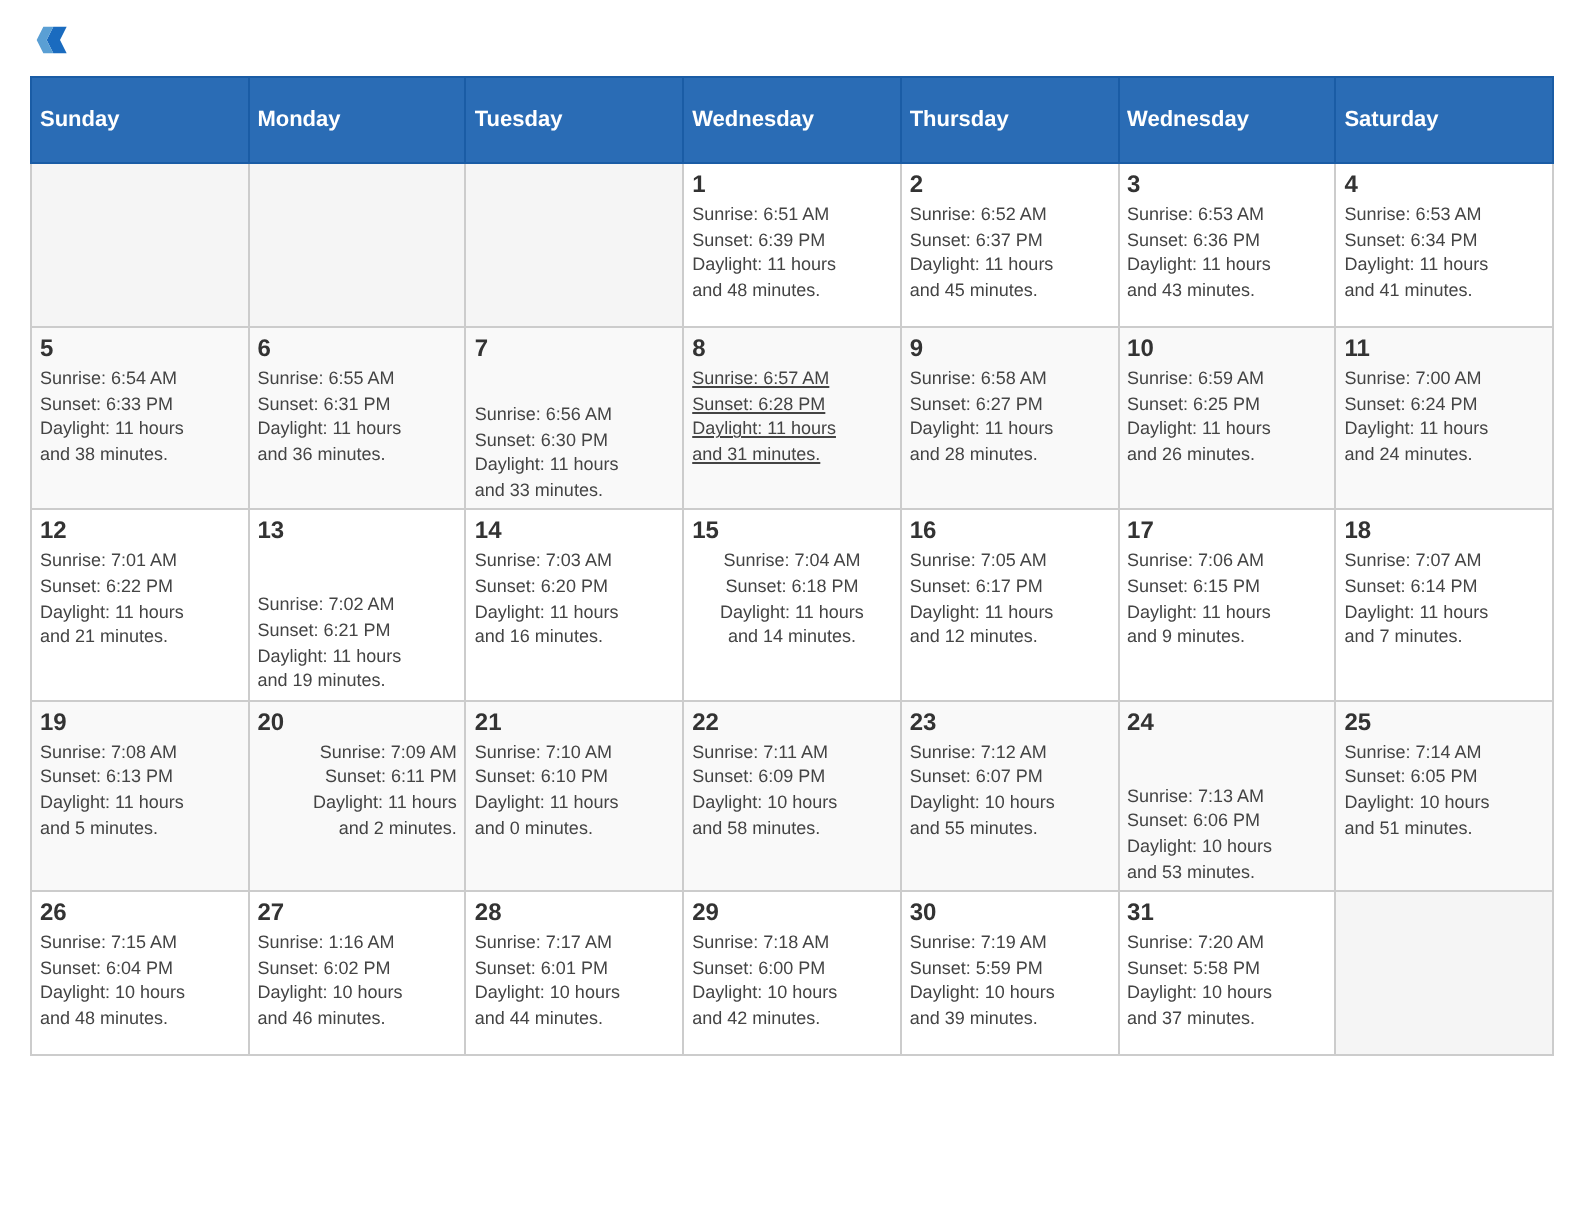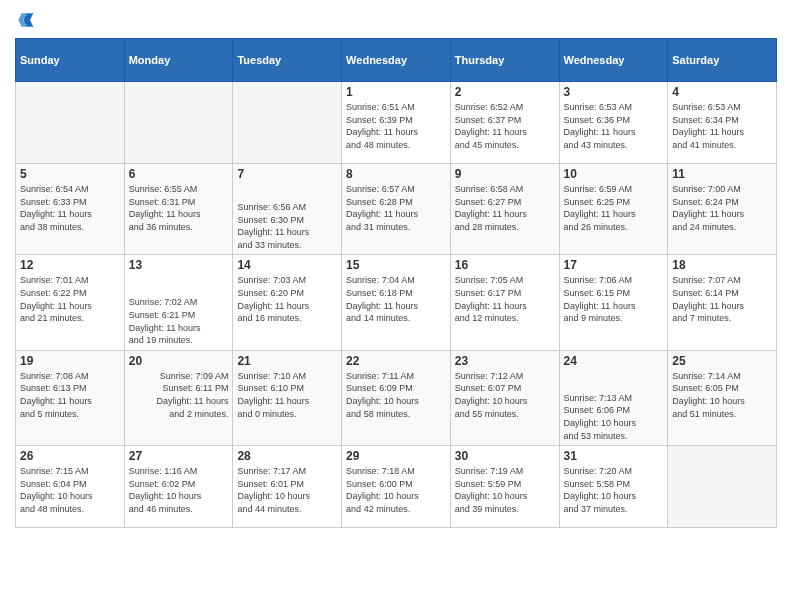--- a/index.html
+++ b/index.html
@@ -175,21 +175,21 @@
           </td>
           <td>
             <div class="day-number">7</div>
             <div class="day-info" style="white-space: pre-line; margin-top: 20px;">Sunrise: 6:56 AM
 Sunset: 6:30 PM
 Daylight: 11 hours
 and 33 minutes.</div>
           </td>
           <td>
             <div class="day-number">8</div>
-            <div class="day-info" style="white-space: pre-line;">Sunrise: 6:57 AM
+            <div class="day-info" style="white-space: pre-line; text-decoration: underline;">Sunrise: 6:57 AM
 Sunset: 6:28 PM
 Daylight: 11 hours
 and 31 minutes.</div>
           </td>
           <td>
             <div class="day-number">9</div>
             <div class="day-info" style="white-space: pre-line;">Sunrise: 6:58 AM
 Sunset: 6:27 PM
 Daylight: 11 hours
 and 28 minutes.</div>
@@ -226,21 +226,21 @@
           </td>
           <td>
             <div class="day-number">14</div>
             <div class="day-info" style="white-space: pre-line;">Sunrise: 7:03 AM
 Sunset: 6:20 PM
 Daylight: 11 hours
 and 16 minutes.</div>
           </td>
           <td>
             <div class="day-number">15</div>
-            <div class="day-info" style="white-space: pre-line;">Sunrise: 7:04 AM
+            <div class="day-info" style="white-space: pre-line; text-align: center;">Sunrise: 7:04 AM
 Sunset: 6:18 PM
 Daylight: 11 hours
 and 14 minutes.</div>
           </td>
           <td>
             <div class="day-number">16</div>
             <div class="day-info" style="white-space: pre-line;">Sunrise: 7:05 AM
 Sunset: 6:17 PM
 Daylight: 11 hours
 and 12 minutes.</div>

